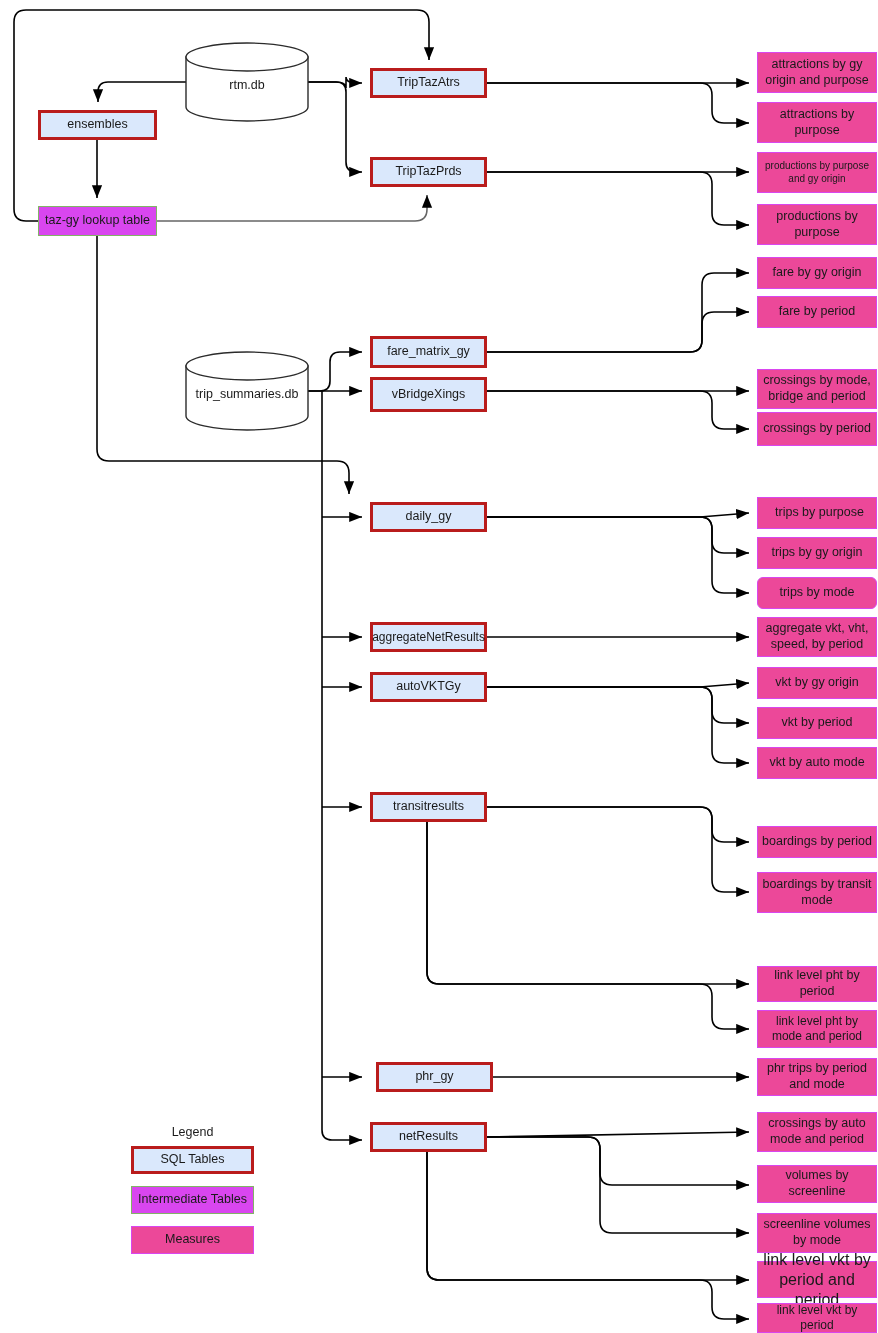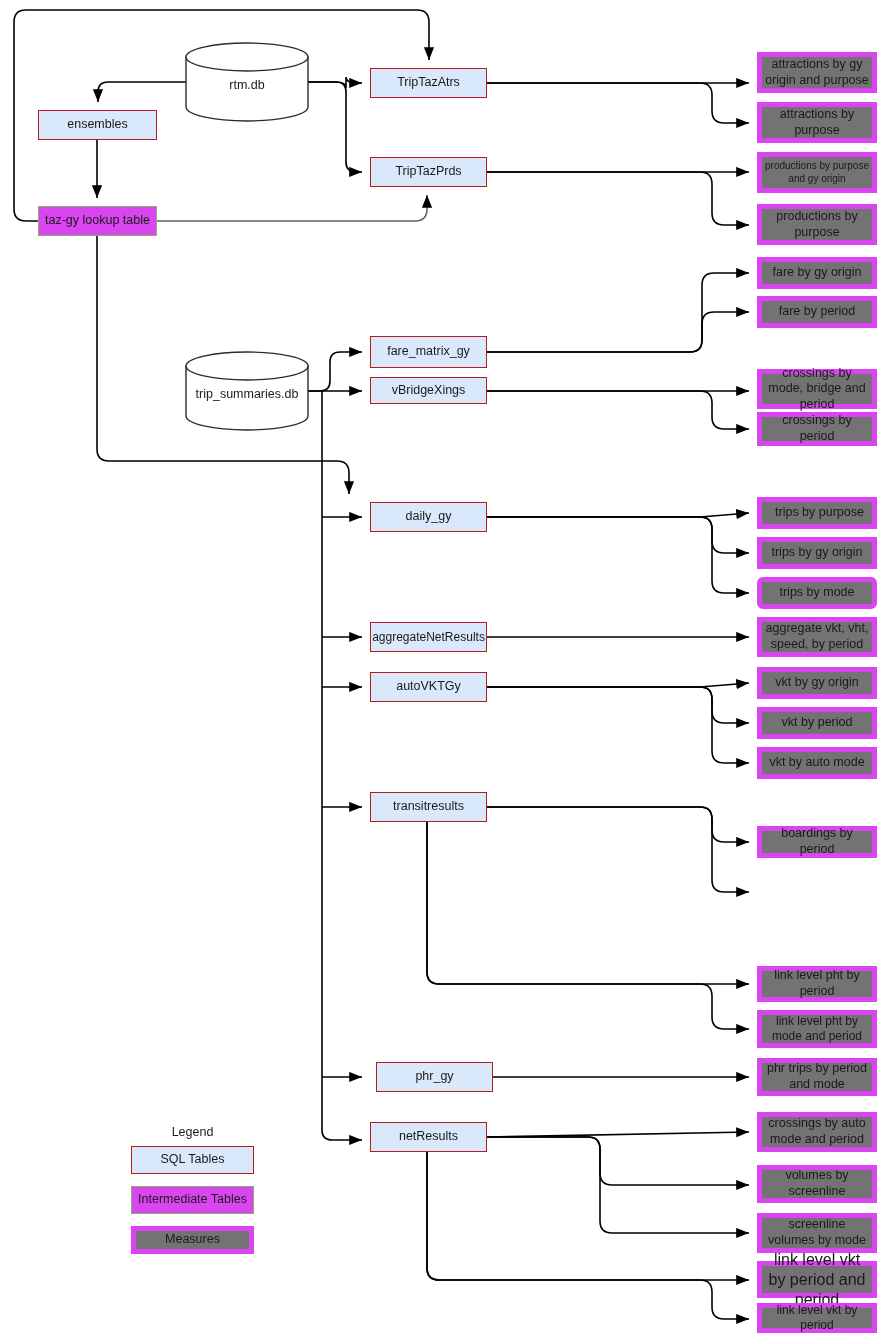--- a/index.html
+++ b/index.html
@@ -2,23 +2,23 @@
 <html><head>
 <meta charset="utf-8">
 <style>
   html,body{margin:0;padding:0;background:#ffffff;}
   body{width:878px;height:1333px;font-family:"Liberation Sans",sans-serif;}
   #diagram{position:relative;width:878px;height:1333px;overflow:hidden;}
   svg.edges{position:absolute;left:0;top:0;width:878px;height:1333px;}
   .node{position:absolute;box-sizing:border-box;display:flex;align-items:center;
         justify-content:center;text-align:center;font-size:12.5px;color:#1a1a1a;
         line-height:1.25;padding:1px 3px;}
-  .sql{background:#dae8fc;border:1px solid #b91c1c;}
+  .sql{background:#dae8fc;border:3px solid #b91c1c;}
   .inter{background:#d946ef;border:1px solid #82b366;}
-  .measure{background:#737373;border:5px solid #d946ef;}
+  .measure{background:#ec4899;border:1px solid #d946ef;}
   .plain{background:transparent;border:none;}
   .legend-title{font-size:12.5px;color:#1a1a1a;}
 </style>
 </head>
 <body>
 
 <div id="diagram">
 
   <svg class="edges" viewBox="0 0 878 1333" xmlns="http://www.w3.org/2000/svg">
     <defs>
@@ -108,21 +108,21 @@
 
   <div class="node plain" style="left:186px;top:72px;width:122px;height:28px;">rtm.db</div>
   <div class="node plain" style="left:182px;top:381px;width:130px;height:28px;">trip_summaries.db</div>
 
   <div class="node sql" style="left:38px;top:110px;width:119px;height:30px;">ensembles</div>
   <div class="node inter" style="left:38px;top:206px;width:119px;height:30px;">taz-gy lookup table</div>
 
   <div class="node sql" style="left:370px;top:68px;width:117px;height:30px;">TripTazAtrs</div>
   <div class="node sql" style="left:370px;top:157px;width:117px;height:30px;">TripTazPrds</div>
   <div class="node sql" style="left:370px;top:336px;width:117px;height:32px;">fare_matrix_gy</div>
-  <div class="node sql" style="left:370px;top:377px;width:117px;height:27px;">vBridgeXings</div>
+  <div class="node sql" style="left:370px;top:377px;width:117px;height:35px;">vBridgeXings</div>
   <div class="node sql" style="left:370px;top:502px;width:117px;height:30px;">daily_gy</div>
   <div class="node sql" style="left:370px;top:622px;width:117px;height:30px;font-size:12px;">aggregateNetResults</div>
   <div class="node sql" style="left:370px;top:672px;width:117px;height:30px;">autoVKTGy</div>
   <div class="node sql" style="left:370px;top:792px;width:117px;height:30px;">transitresults</div>
   <div class="node sql" style="left:376px;top:1062px;width:117px;height:30px;">phr_gy</div>
   <div class="node sql" style="left:370px;top:1122px;width:117px;height:30px;">netResults</div>
 
   <div class="node measure" style="left:757px;top:52px;width:120px;height:41px;">attractions by gy origin and purpose</div>
   <div class="node measure" style="left:757px;top:102px;width:120px;height:41px;">attractions by purpose</div>
   <div class="node measure" style="left:757px;top:152px;width:120px;height:41px;font-size:10px;">productions by purpose and gy origin</div>
@@ -132,20 +132,21 @@
   <div class="node measure" style="left:757px;top:369px;width:120px;height:40px;">crossings by mode, bridge and period</div>
   <div class="node measure" style="left:757px;top:412px;width:120px;height:34px;">crossings by period</div>
   <div class="node measure" style="left:757px;top:497px;width:120px;height:32px;padding-left:8px;">trips by purpose</div>
   <div class="node measure" style="left:757px;top:537px;width:120px;height:32px;">trips by gy origin</div>
   <div class="node measure" style="left:757px;top:577px;width:120px;height:32px;border-radius:6px;">trips by mode</div>
   <div class="node measure" style="left:757px;top:617px;width:120px;height:40px;">aggregate vkt, vht, speed, by period</div>
   <div class="node measure" style="left:757px;top:667px;width:120px;height:32px;">vkt by gy origin</div>
   <div class="node measure" style="left:757px;top:707px;width:120px;height:32px;">vkt by period</div>
   <div class="node measure" style="left:757px;top:747px;width:120px;height:32px;">vkt by auto mode</div>
   <div class="node measure" style="left:757px;top:826px;width:120px;height:32px;">boardings by period</div>
+  <div class="node measure" style="left:757px;top:872px;width:120px;height:41px;">boardings by transit mode</div>
   <div class="node measure" style="left:757px;top:966px;width:120px;height:36px;">link level pht by period</div>
   <div class="node measure" style="left:757px;top:1010px;width:120px;height:38px;font-size:12px;">link level pht by mode and period</div>
   <div class="node measure" style="left:757px;top:1058px;width:120px;height:38px;">phr trips by period and mode</div>
   <div class="node measure" style="left:757px;top:1112px;width:120px;height:40px;">crossings by auto mode and period</div>
   <div class="node measure" style="left:757px;top:1165px;width:120px;height:38px;">volumes by screenline</div>
   <div class="node measure" style="left:757px;top:1213px;width:120px;height:40px;">screenline volumes by mode</div>
   <div class="node measure" style="left:757px;top:1261px;width:120px;height:37px;font-size:16px;">link level vkt by period and period</div>
   <div class="node measure" style="left:757px;top:1303px;width:120px;height:30px;font-size:12px;">link level vkt by period</div>
 
   <div class="node plain legend-title" style="left:131px;top:1124px;width:123px;height:18px;">Legend</div>

